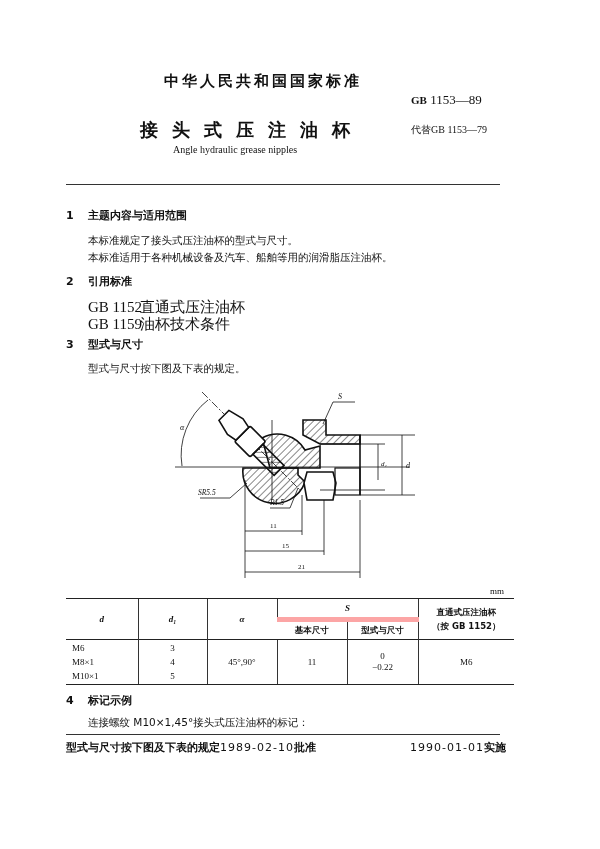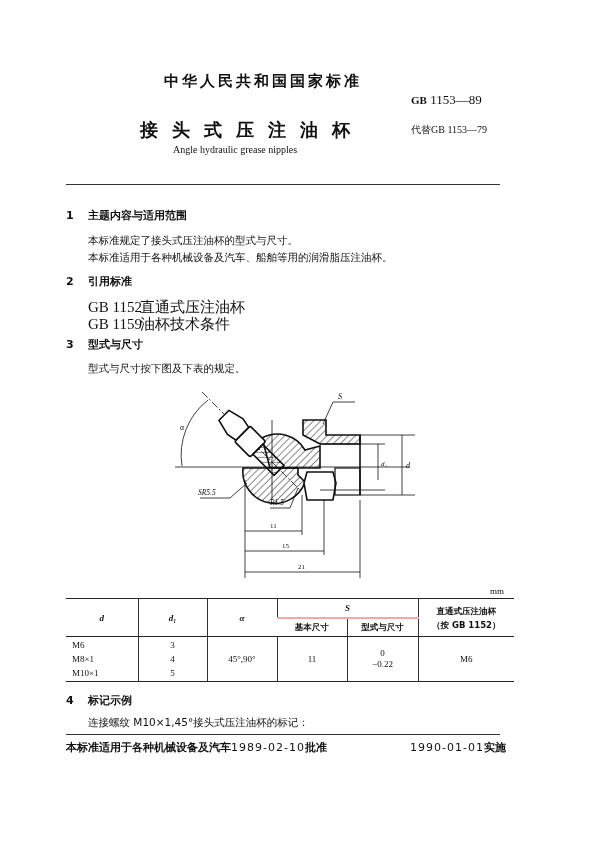--- a/index.html
+++ b/index.html
@@ -24,21 +24,21 @@
 
   #drawing { position:absolute; left:170px; top:380px; width:260px; height:200px; }
 
   #unit { left:490px; top:586px; font-size:9px; font-family:"Liberation Serif", serif; }
 
   table#dims { position:absolute; left:66px; top:598px; width:448px; border-collapse:collapse;
                font-size:9px; font-family:"Liberation Serif", serif; }
   table#dims th, table#dims td { border-left:1px solid #333; text-align:center; padding:0; }
   table#dims th:first-child, table#dims td:first-child { border-left:none; }
   table#dims thead tr.r1 th { height:18px; border-top:1.5px solid #222; }
-  table#dims thead tr.r2 th { height:17px; border-top:2px solid #fca5a5; }
+  table#dims thead tr.r2 th { height:17px; border-top:5px solid #fca5a5; }
   table#dims thead tr.r1 th[rowspan] { height:35px; }
   table#dims tbody td { border-top:1.5px solid #222; border-bottom:1.5px solid #222; height:44px; vertical-align:middle; }
   .it { font-style:italic; font-weight:bold; }
   .cn { font-family:"DejaVu Sans", sans-serif; font-size:8.5px; }
   .stack div { line-height:14px; }
   .left-stack { text-align:left !important; padding-left:6px !important; }
 
   #footer-left { left:66px; top:740px; font-size:11px; font-weight:bold; font-family:"DejaVu Sans", sans-serif; }
   #footer-right { left:410px; top:740px; font-size:11px; font-weight:bold; font-family:"DejaVu Sans", sans-serif; }
   #footer-right .date, #footer-left .date { font-weight:normal; letter-spacing:1px; }
@@ -201,17 +201,17 @@
 </table>
 
 <div class="abs sec-head" style="left:66px; top:693px;">
   <span class="num">4</span><span>标记示例</span>
 </div>
 <div class="abs para" style="left:88px; top:716px;">连接螺纹 M10×1,45°接头式压注油杯的标记：</div>
 
 <div class="hr" style="top:734px;"></div>
 
 <div id="footer-left" class="abs">
-  <span>本标准适用于各种机械设备及汽车</span><span class="date">1989-02-10</span><span>批准</span>
+  <span>型式与尺寸按下图及下表的规定</span><span class="date">1989-02-10</span><span>批准</span>
 </div>
 <div id="footer-right" class="abs">
   <span class="date">1990-01-01</span><span>实施</span>
 </div>
 
 </body></html>

